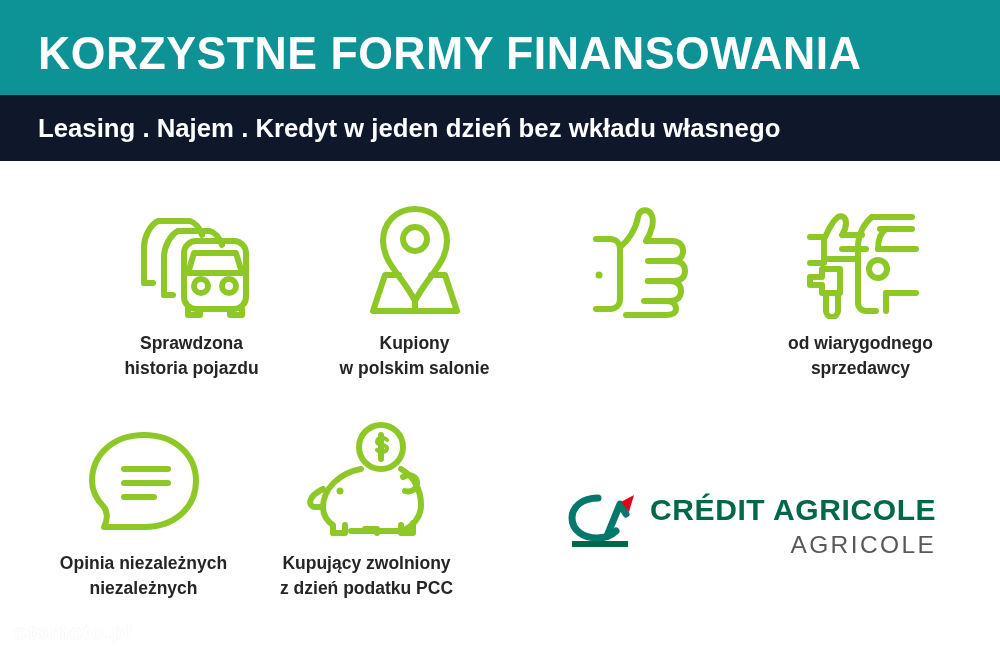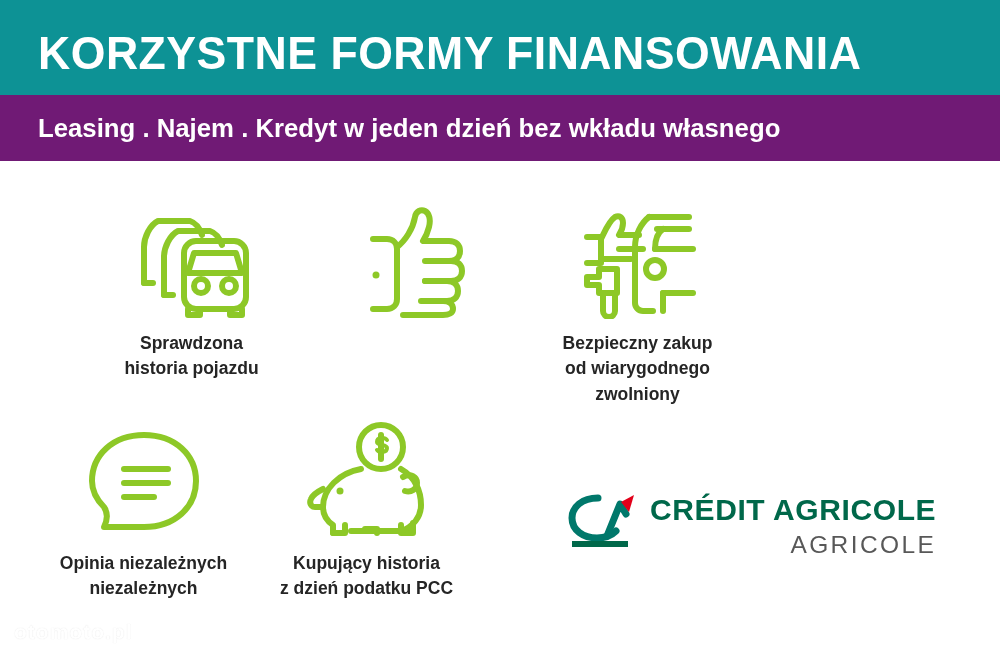--- a/index.html
+++ b/index.html
@@ -34,21 +34,21 @@
     letter-spacing: 0.5px;
     margin-left: 38px;
     white-space: nowrap;
     transform: scaleX(0.97);
     transform-origin: left center;
   }
   .band-green {
     position: absolute;
     left: 0; top: 95px;
     width: 1000px; height: 66px;
-    background: #701a75;
+    background: #0f172a;
     display: flex;
     align-items: center;
   }
   .band-green-title {
     color: #ffffff;
     font-size: 26px;
     font-weight: bold;
     margin-left: 38px;
     white-space: nowrap;
     transform: scaleX(0.99);
@@ -177,20 +177,34 @@
             <path d="M62 102 v6 h12 v-6"></path>
             <path d="M104 102 v6 h12 v-6"></path>
           </svg>
         </div>
         <div class="caption">
           <span class="ln">Sprawdzona</span>
           <span class="ln">historia pojazdu</span>
         </div>
       </div>
 
+      <div class="cell cell-gap">
+        <div class="icon-box">
+          <svg width="120" height="118" viewBox="0 0 120 118" fill="none" stroke="#8dc827" stroke-width="6" stroke-linecap="round" stroke-linejoin="round">
+            <path d="M60 8 C40 8 28 23 28 40 C28 62 48 76 60 100 C72 76 92 62 92 40 C92 23 80 8 60 8 Z"></path>
+            <circle cx="60" cy="38" r="12"></circle>
+            <path d="M44 74 H30 L18 110 H102 L90 74 H76"></path>
+            <path d="M60 97 V110"></path>
+          </svg>
+        </div>
+        <div class="caption">
+          <span class="ln">Kupiony</span>
+          <span class="ln">w polskim salonie</span>
+        </div>
+      </div>
 
       <div class="cell cell-gap">
         <div class="icon-box">
           <svg width="112" height="116" viewBox="0 0 112 116" fill="none" stroke="#8dc827" stroke-width="6" stroke-linecap="round" stroke-linejoin="round">
             <path d="M14 36 H28 C34 36 38 40 38 46 V96 C38 102 34 106 28 106 H14"></path>
             <circle cx="17" cy="72" r="3.5" fill="#8dc827" stroke="none"></circle>
             <path d="M38 44 C46 38 54 26 56 14 C57 8 62 6 66 8 C70 10 72 16 70 24 C68 32 64 38 64 38 H90
                      C97 38 101 42 101 48 C101 54 97 58 90 58"></path>
             <path d="M66 58 H92 C99 58 103 62 103 68 C103 74 99 78 92 78 H66"></path>
             <path d="M66 78 H88 C95 78 99 82 99 88 C99 94 95 98 88 98 H66"></path>
@@ -215,23 +229,22 @@
             <path d="M76 10 C68 16 62 28 62 40 V96 a8 8 0 0 0 8 8 h10"></path>
             <path d="M82 42 H120"></path>
             <path d="M84 22 h32"></path>
             <path d="M90 22 C84 26 82 34 82 42"></path>
             <circle cx="82" cy="62" r="9"></circle>
             <path d="M90 86 h30"></path>
             <path d="M90 86 v18"></path>
           </svg>
         </div>
         <div class="caption">
-          <span class="ln">Bezpieczny zakup</span>
           <span class="ln">od wiarygodnego</span>
-          <span class="ln">zwolniony</span>
+          <span class="ln">sprzedawcy</span>
         </div>
       </div>
     </div>
 
     <div class="row row-bottom">
 
       <div class="cell cell-1">
         <div class="icon-box">
           <svg width="124" height="112" viewBox="0 0 124 112" fill="none" stroke="#8dc827" stroke-width="6" stroke-linecap="round" stroke-linejoin="round">
             <path d="M62 8 C93 8 114 28 114 54 C114 80 93 100 62 100 H22
@@ -260,21 +273,21 @@
             <path d="M98 104 V112 h12 v-10"></path>
             <path d="M62 108 h12 v4"></path>
             <path d="M98 48 C112 56 118 70 118 84 C118 96 110 106 98 110 H48"></path>
             <path d="M20 86 H12 c-4 0-6-4-4-8 2-5 8-8 12-10"></path>
             <circle cx="37" cy="70" r="3.5" fill="#8dc827" stroke="none"></circle>
 
             <path d="M100 56 c8-4 14 0 14 6 0 6-6 10-12 8"></path>
           </svg>
         </div>
         <div class="caption">
-          <span class="ln">Kupujący historia</span>
+          <span class="ln">Kupujący zwolniony</span>
           <span class="ln">z dzień podatku PCC</span>
         </div>
       </div>
     </div>
   </div>
 
   <div class="logo">
     <svg class="logo-mark" viewBox="0 0 72 58">
       <path d="M32 6 C16 6 6 15 6 26 C6 38 17 46 31 46 C39 46 46 43 50 39" fill="none" stroke="#00786b" stroke-width="7" stroke-linecap="round"></path>
       <path d="M41 44 L54 12 L60 22" fill="none" stroke="#00786b" stroke-width="7" stroke-linecap="round" stroke-linejoin="round"></path>

